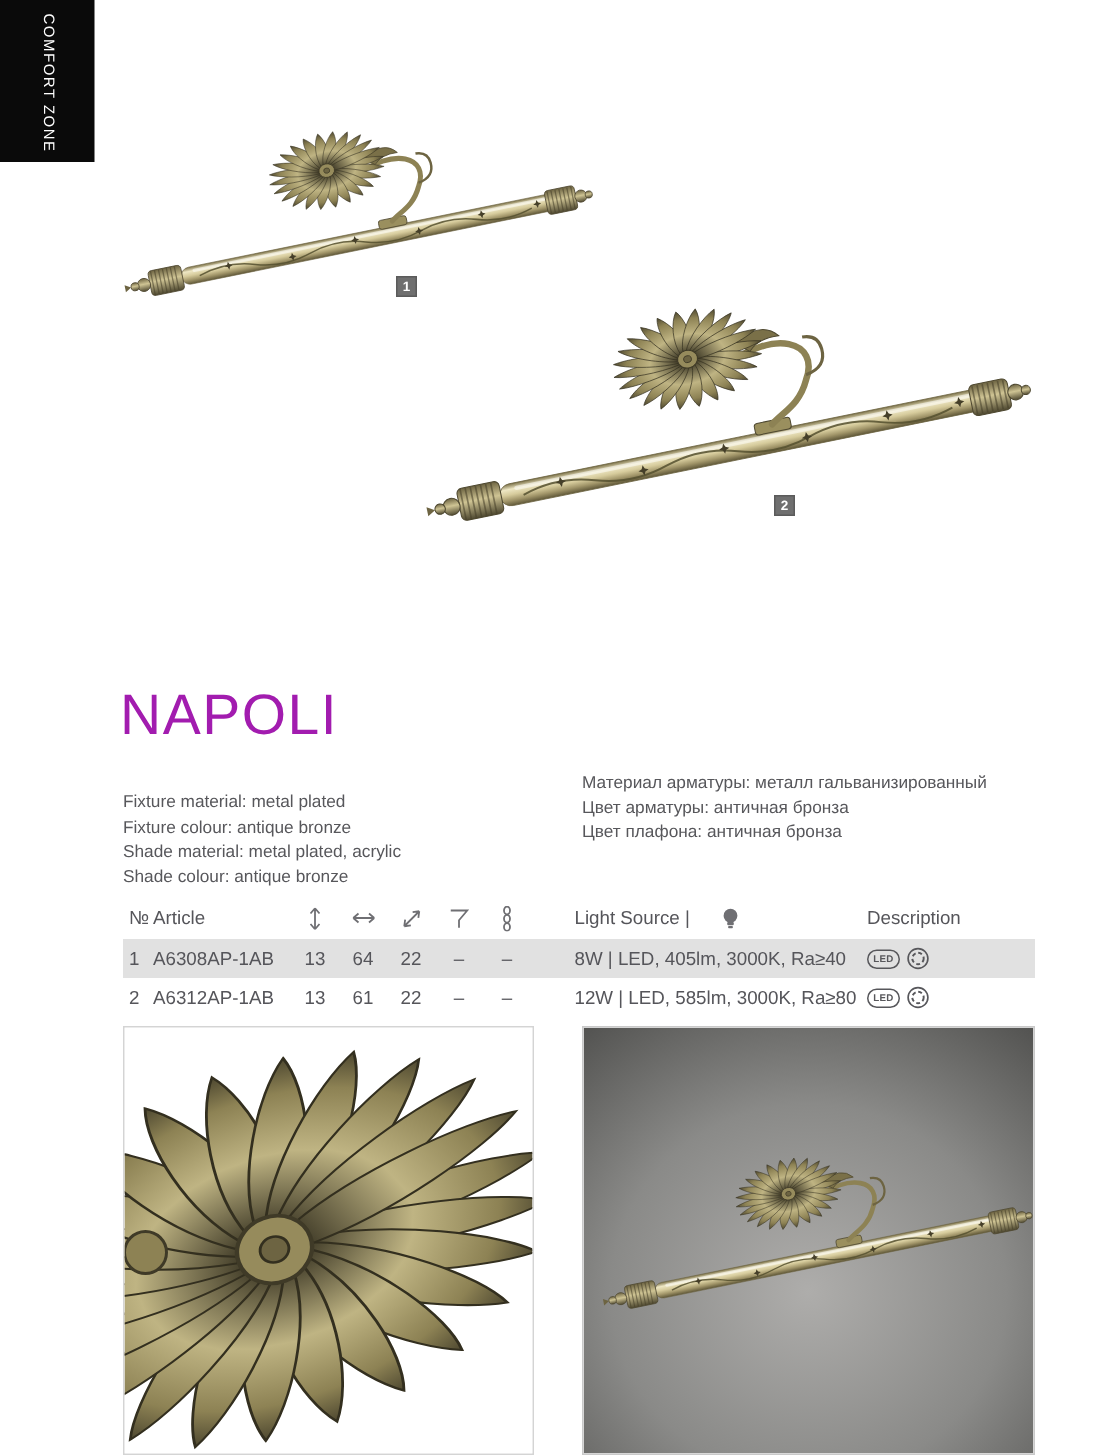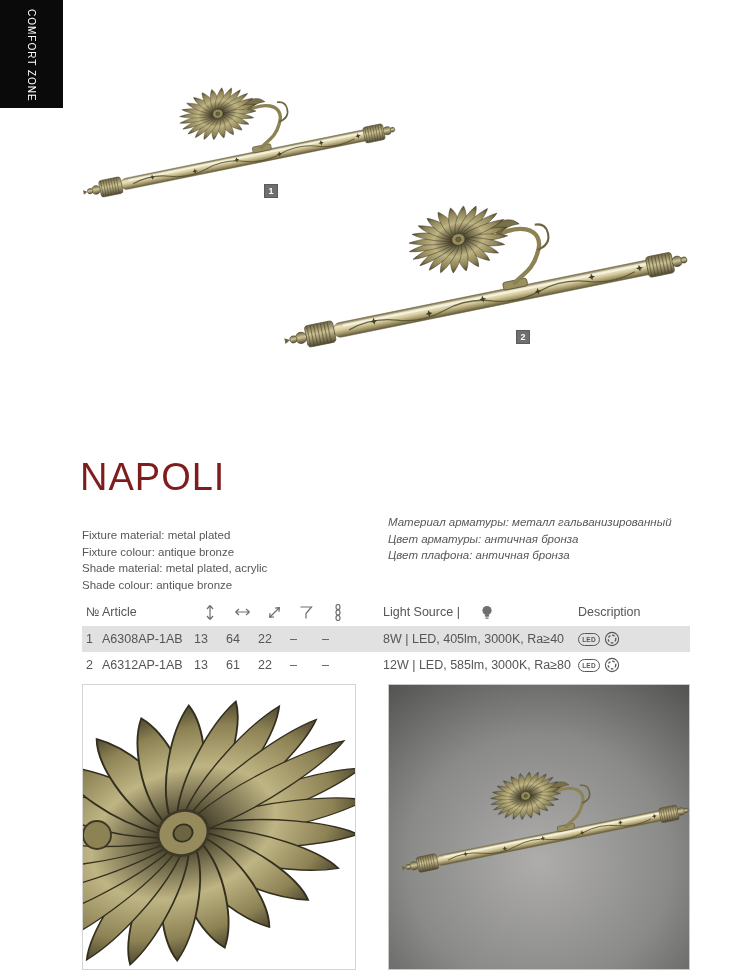--- a/index.html
+++ b/index.html
@@ -11,34 +11,34 @@
   .comfort-tag { position:absolute; left:0; top:0; width:63px; height:108px; background:#0a0a0a;
                  display:flex; justify-content:center; }
   .comfort-tag span { writing-mode:vertical-rl; color:#ffffff; font-size:10px; letter-spacing:1px;
                       padding-top:9px; white-space:nowrap; }
 
   
   .photo-top { position:absolute; }
   .num-badge { position:absolute; width:14px; height:14px; background:#6f6f6f; border:1px solid #5b5b5b;
                color:#fff; font-size:9px; font-weight:bold; display:flex; align-items:center; justify-content:center; }
 
-  .title { position:absolute; left:80px; top:456px; font-size:38px; font-weight:400; color:#7f1d1d; letter-spacing:1px; }
+  .title { position:absolute; left:80px; top:456px; font-size:38px; font-weight:400; color:#a21caf; letter-spacing:1px; }
 
   .specs { position:absolute; top:514px; font-size:11.5px; line-height:16.5px; color:#57575b; list-style:none; }
   .specs-en { left:82px;margin-top:13px; }
-  .specs-ru { left:388px;font-style:italic; }
+  .specs-ru { left:388px; }
 
   
   .spec-table { position:absolute; left:82px; top:598px; width:608px; font-size:12.5px; color:#55555a; }
   .t-row { display:grid; grid-template-columns:20px 92px 32px 32px 32px 32px 32px 224px 112px; align-items:center; }
   .t-head { height:28px; }
   .t-data { height:26px; }
   .t-data.alt { background:#e1e1e1; }
   .c-num { padding-left:4px; }
-  .c-dim { text-align:left; }
+  .c-dim { text-align:center; }
   .c-ls { padding-left:29px; }
   .c-icon { display:flex; justify-content:center; align-items:center; }
   .c-lshead { padding-left:29px; display:flex; align-items:center; gap:21px; }
   .c-desc-icons { display:flex; align-items:center; gap:4px; }
   .led-pill { display:inline-flex; align-items:center; justify-content:center; border:1px solid #57575b;
               border-radius:8px; font-size:6.5px; font-weight:bold; color:#57575b; width:22px; height:13px; letter-spacing:.2px; }
   .hicon { stroke:#6f6f73; stroke-width:1.2; fill:none; }
 
   
   .photo-bottom { position:absolute; top:684px; height:286px; border:1px solid #d4d4d4; overflow:hidden; background:#fff; }

